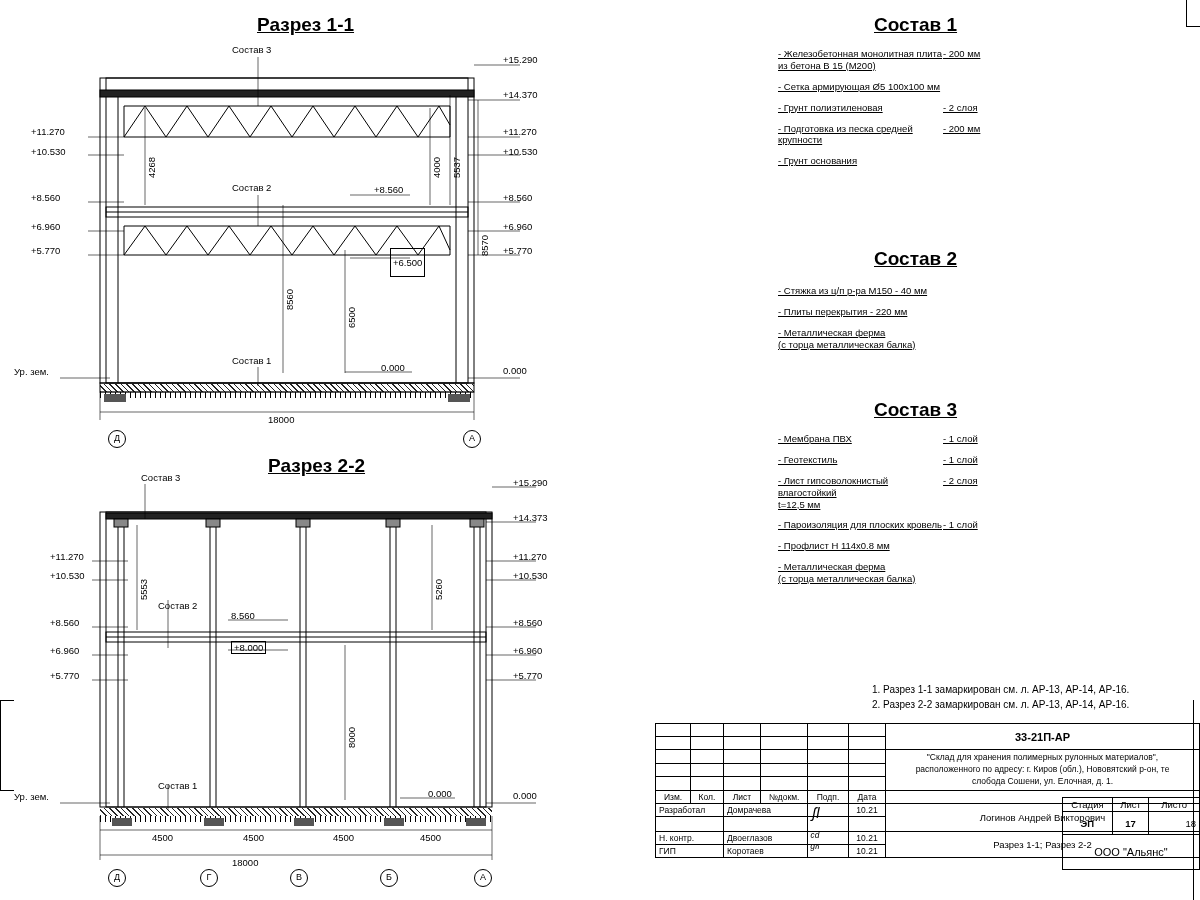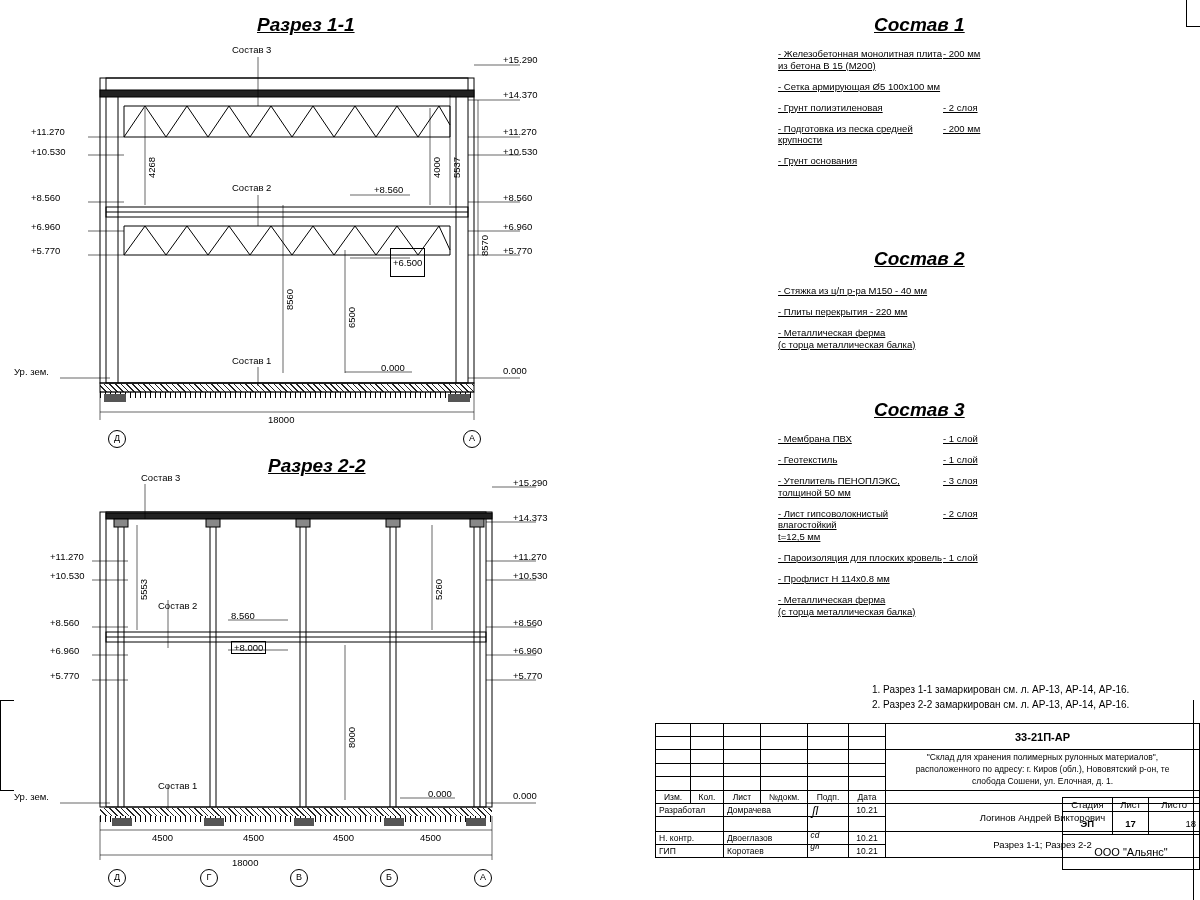--- a/index.html
+++ b/index.html
@@ -3,21 +3,21 @@
 <meta charset="utf-8">
 <style>
   html,body{margin:0;padding:0;}
   body{
     width:1200px;height:900px;background:#ffffff;
     font-family:"Liberation Sans", sans-serif;
     color:#000;position:relative;overflow:hidden;
   }
   .page{position:absolute;left:0;top:0;width:1200px;height:900px;}
   .abs{position:absolute;}
-  .ttl{font-style:italic;font-weight:bold;font-size:19px;text-decoration:underline;white-space:nowrap;}
+  .ttl{font-weight:bold;font-size:19px;text-decoration:underline;white-space:nowrap;}
   .lbl{font-size:9.5px;white-space:nowrap;}
   .dim{font-size:9.5px;white-space:nowrap;}
   .vtxt{font-size:9.5px;white-space:nowrap;transform:rotate(-90deg);transform-origin:left top;}
   .line{background:#000;position:absolute;}
   .hl{height:1px;}
   .vl{width:1px;}
   .hatch{
     background-image:repeating-linear-gradient(45deg,#000 0 1px,transparent 1px 4px);
   }
   .specblk{position:absolute;font-size:9.5px;line-height:1.25;}
@@ -309,25 +309,20 @@
   <div class="specblk" style="left:778px;top:433px;width:320px;">
     <div class="specrow">
         <span class="nm">- Мембрана ПВХ</span>
         <span class="vl2">- 1 слой</span>
       </div>
     <div class="specrow">
         <span class="nm">- Геотекстиль</span>
         <span class="vl2">- 1 слой</span>
       </div>
     <div class="specrow">
-        <span class="nm">- Утеплитель ПЕНОПЛЭКС,
-  толщиной 50 мм</span>
-        <span class="vl2">- 3 слоя</span>
-      </div>
-    <div class="specrow">
         <span class="nm">- Лист гипсоволокнистый влагостойкий
   t=12,5 мм</span>
         <span class="vl2">- 2 слоя</span>
       </div>
     <div class="specrow">
         <span class="nm">- Пароизоляция для плоских кровель</span>
         <span class="vl2">- 1 слой</span>
       </div>
     <div class="specrow">
         <span class="nm">- Профлист Н 114х0.8 мм</span>
@@ -400,21 +395,21 @@
         <td class="ctr small">Лист</td>
         <td class="ctr small">№докм.</td>
         <td class="ctr small">Подп.</td>
         <td class="ctr small">Дата</td>
         <td colspan="4" class="ctr"></td>
       </tr>
       <tr>
         <td colspan="2" class="small">Разработал</td>
         <td colspan="2" class="small">Домрачева</td>
         <td style="position:relative;">
-          <span style="position:absolute;left:4px;top:0px;font-style:italic;font-size:12px;">ʃƖ</span>
+          <span style="position:absolute;left:4px;top:0px;font-style:italic;font-size:15px;">ʃƖ</span>
         </td>
         <td class="ctr small">10.21</td>
         <td colspan="4" rowspan="2" class="ctr" style="vertical-align:middle;">
           <span style="font-size:9.5px;">Логинов Андрей Викторович</span>
         </td>
       </tr>
       <tr>
         <td colspan="2" style="height:12px;"></td>
         <td colspan="2"></td>
             <td></td>

